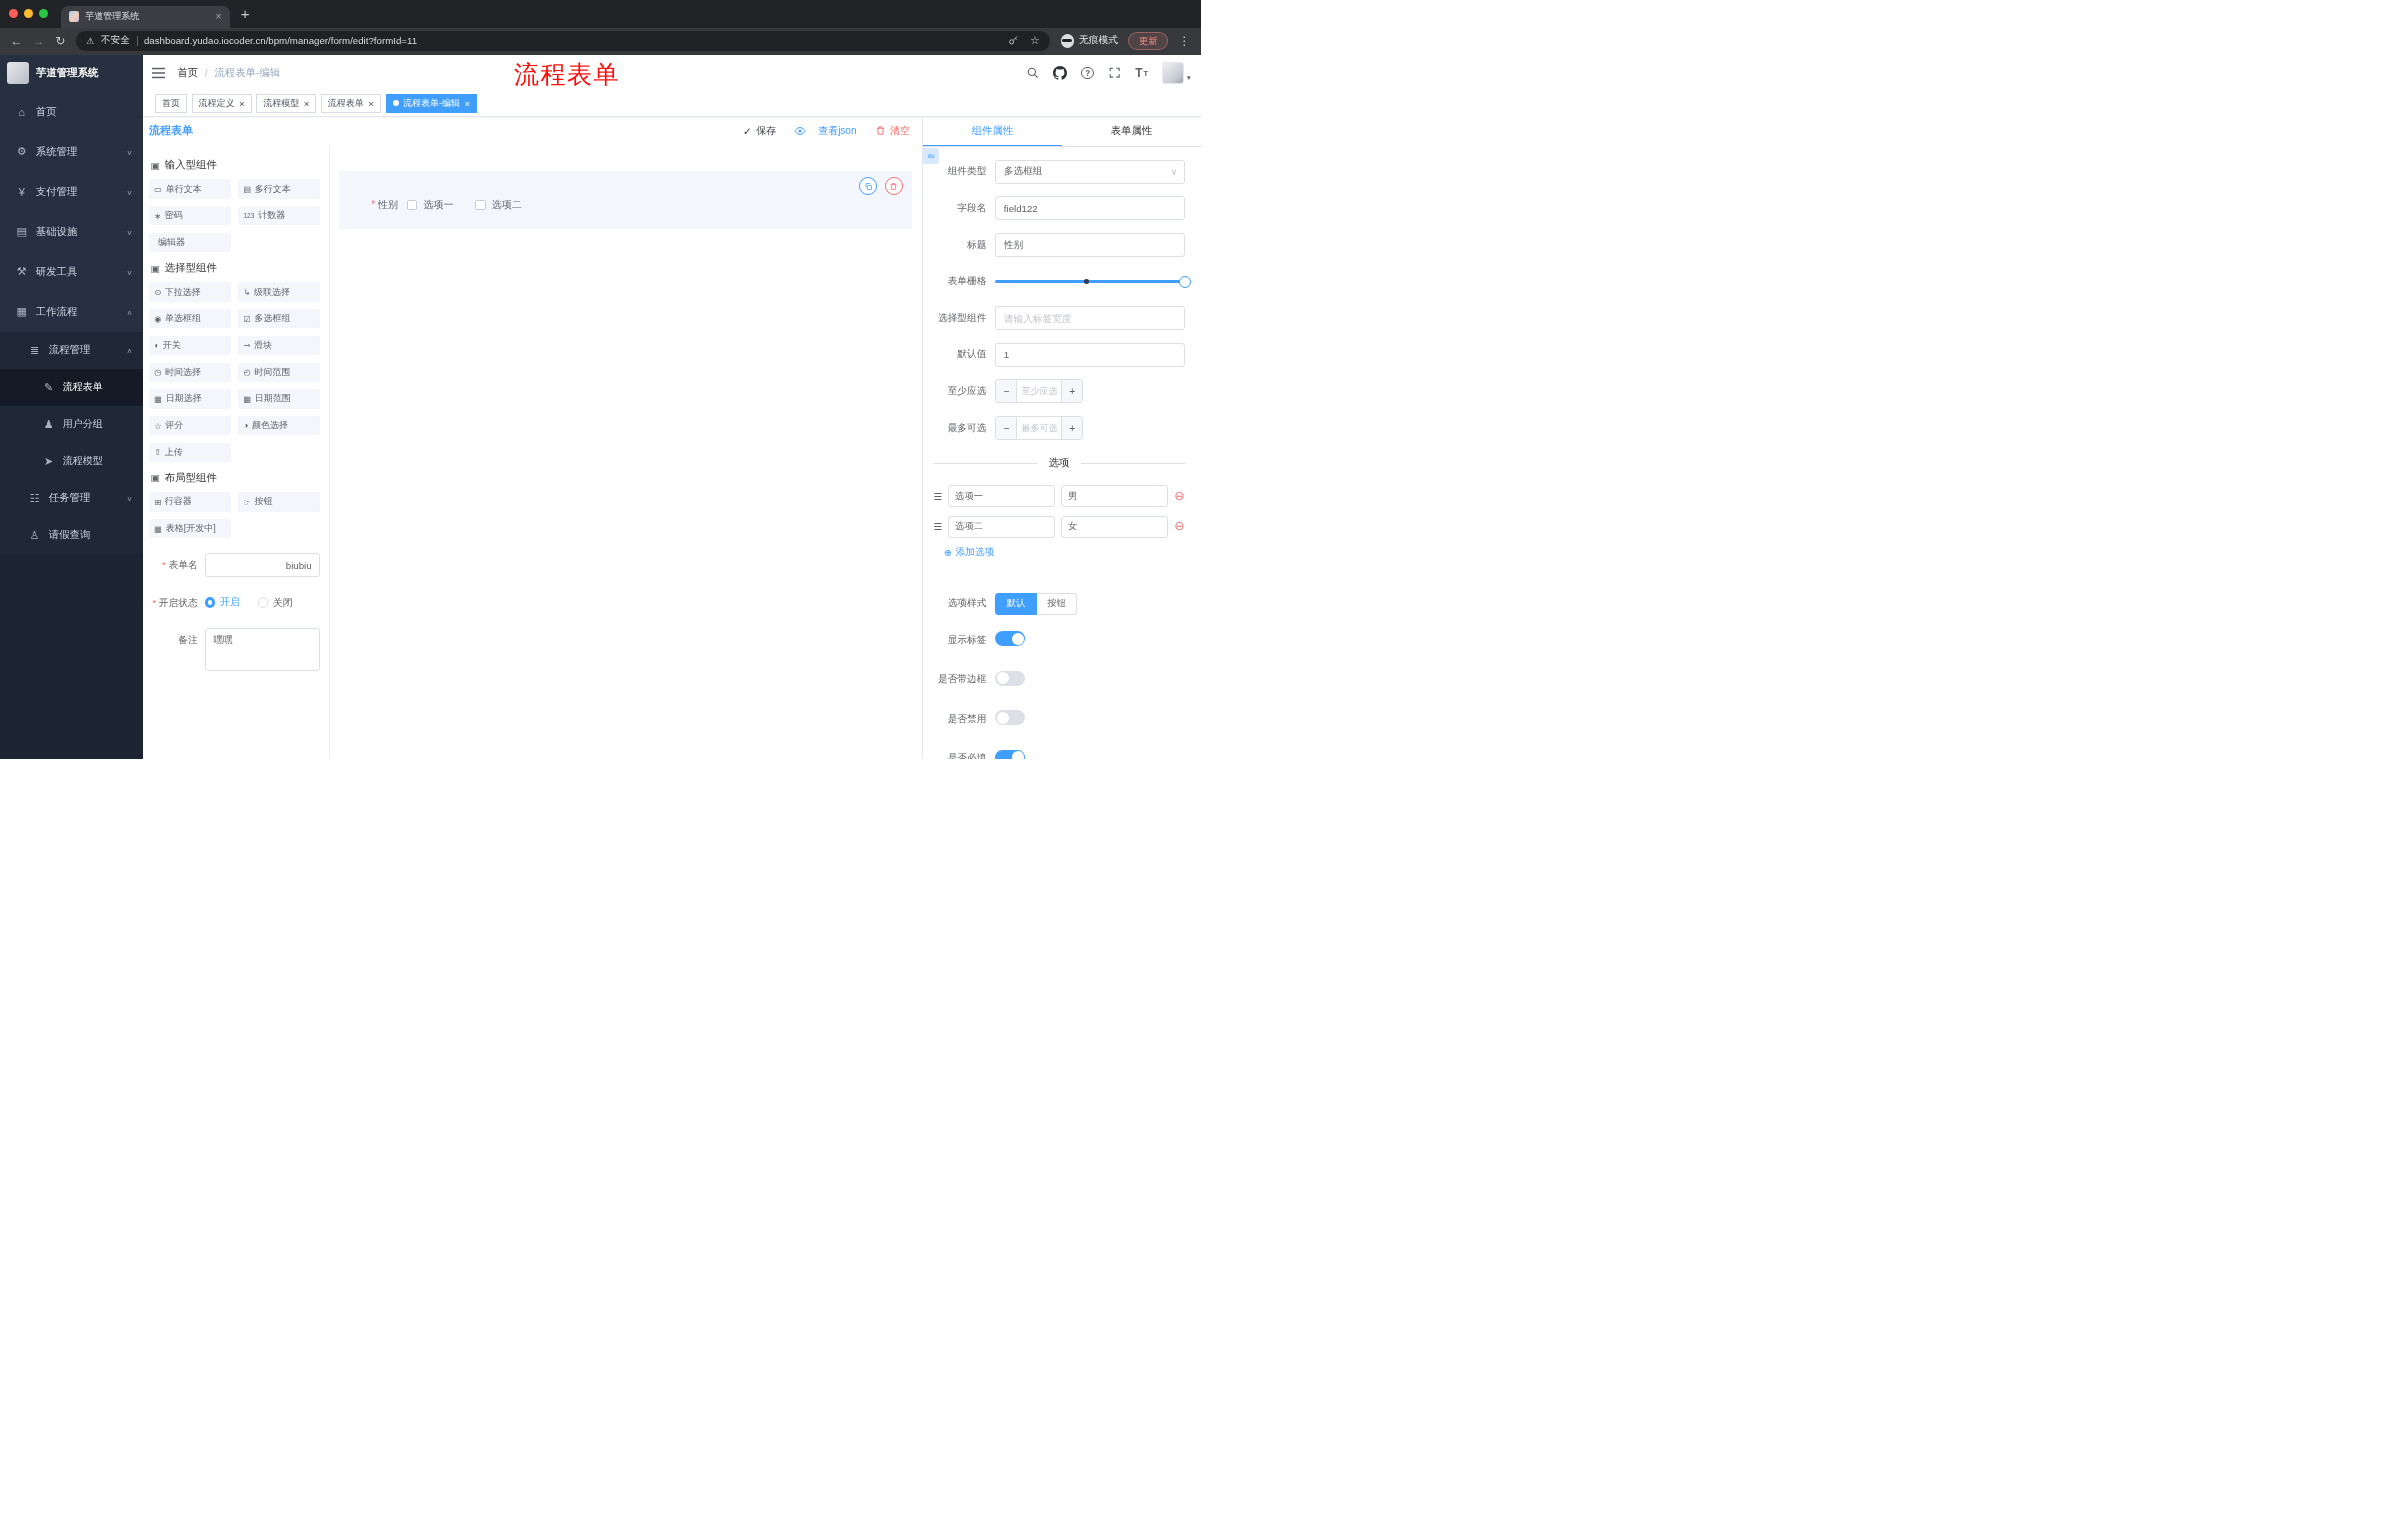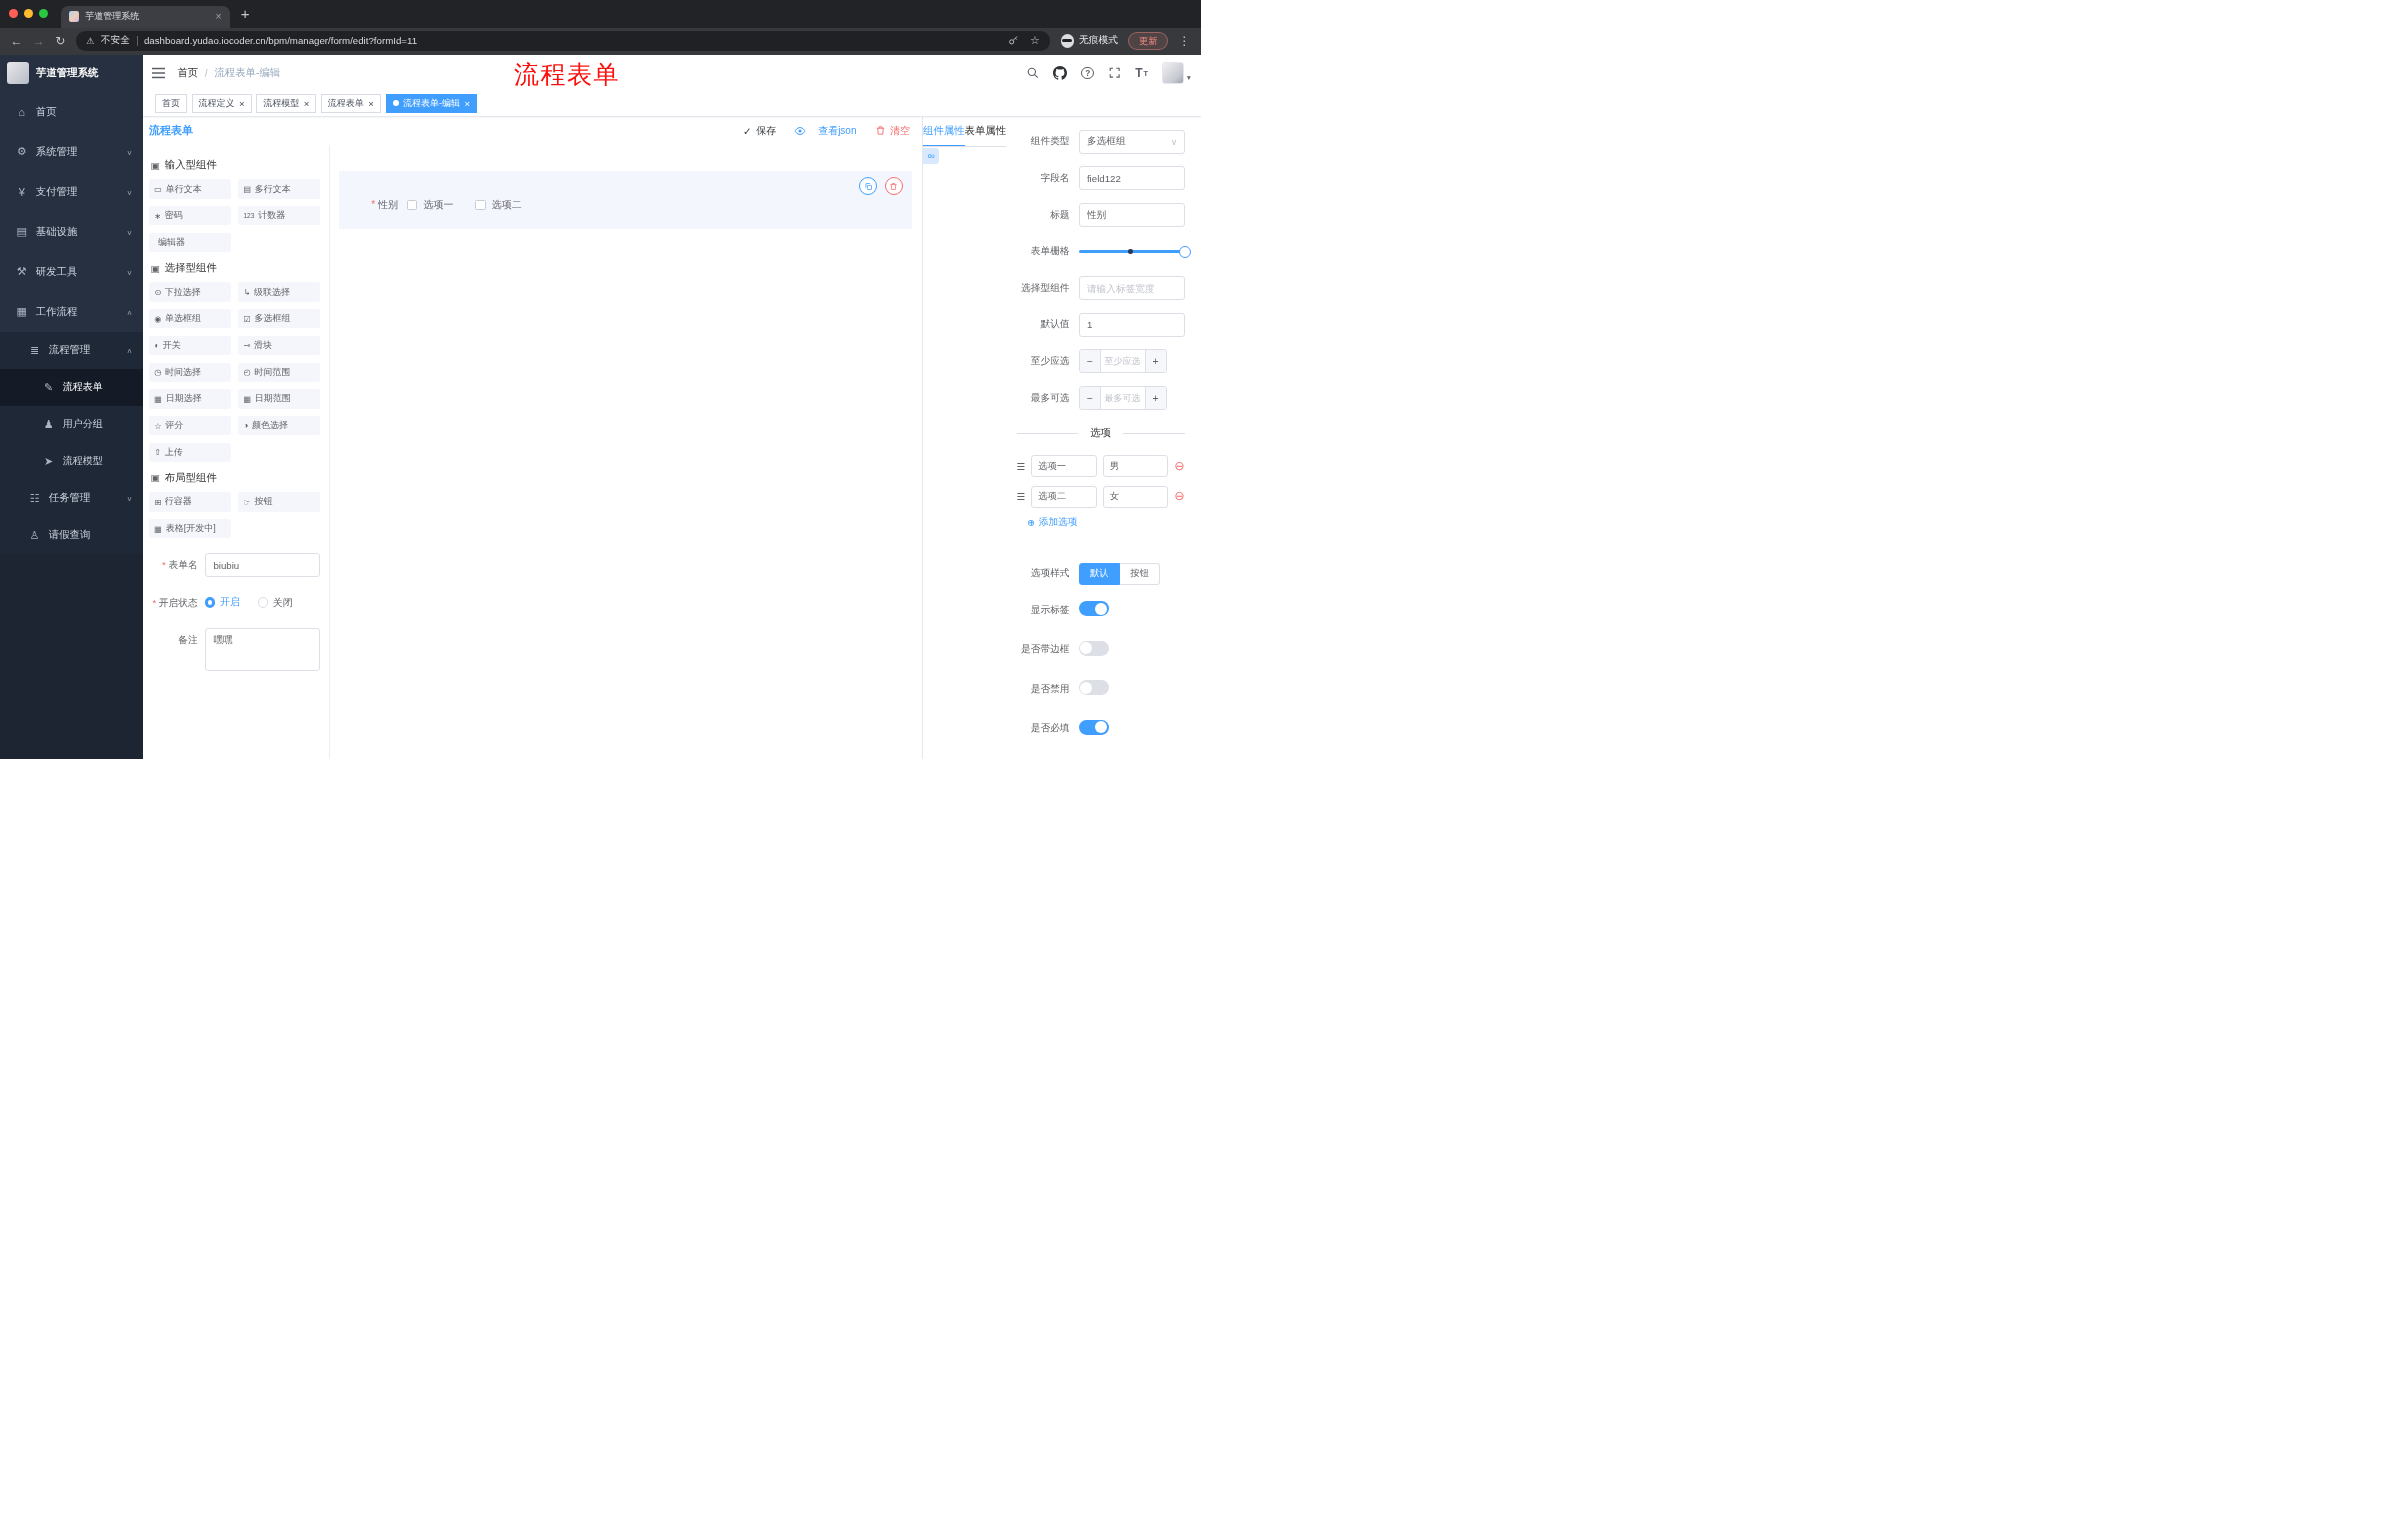--- a/index.html
+++ b/index.html
@@ -105,21 +105,21 @@
   .chip { height:19.3px; background:#f4f6fc; border-radius:2.2px; display:flex; align-items:center;
     padding:0 5.2px; font-size:9px; color:#606266; gap:3.7px; cursor:move; white-space:nowrap; overflow:hidden; }
   .chip .cg { font-size:8.2px; color:#5f6368; text-align:center; flex-shrink:0; }
 
   .meta-form { margin-top:15px; }
   .meta-row { display:flex; margin-bottom:13.4px; }
   .meta-label { width:56px; flex-shrink:0; text-align:right; padding-right:7.4px; font-size:9.7px;
     color:var(--label); line-height:24px; white-space:nowrap; }
   .req::before { content:"* "; color:var(--red); }
   .meta-input { flex:1; min-width:0; height:24px; border:0.7px solid var(--border); border-radius:3px;
-    padding:0 7.4px; font-size:9.7px; color:var(--label); font-family:inherit; outline:none; }
+    padding:0 7.4px; font-size:9.7px; color:var(--label); font-family:inherit; outline:none;text-align:right; }
   .radio-row { display:flex; align-items:center; gap:18px; line-height:24px; }
   .radio { display:flex; align-items:center; gap:4.5px; font-size:10px; color:var(--label); cursor:pointer; }
   .rdot { width:10.4px; height:10.4px; border-radius:50%; border:0.7px solid var(--border); background:#fff; }
   .radio.sel .rdot { border:3px solid var(--blue); }
   .radio.sel .rlabel { color:var(--blue);font-family:Liberation Mono, monospace; }
   .meta-textarea { flex:1; min-width:0; height:43px; border:0.7px solid var(--border); border-radius:3px;
     padding:4.5px 7.4px; font-size:9.7px; color:var(--label); resize:none; font-family:inherit; outline:none; }
 
   .canvas { flex:1; min-width:0; padding:13.4px 10.4px 0 9px; background:#fff; }
   .field-row { display:flex; align-items:center; }
@@ -132,21 +132,21 @@
   .act-circle { width:18px; height:18px; border-radius:50%; background:#fff; display:flex;
     align-items:center; justify-content:center; cursor:pointer; }
   .copy-circle { border:0.7px solid var(--blue); color:var(--blue); }
   .del-circle { border:0.7px solid var(--red); color:var(--red); }
   .cb-group { display:flex; gap:22px; align-items:center; }
   .checkbox { display:flex; align-items:center; gap:6px; font-size:10px; color:var(--label); cursor:pointer; }
   .cbox { width:10.4px; height:10.4px; border:0.7px solid #c8cdd4; border-radius:1.5px; background:#fff; }
 
   
   .props { width:279px; flex-shrink:0; border-left:0.7px solid #e4e7ed; position:relative;
-    display:flex; flex-direction:row; background:#fff; }
+    display:flex; flex-direction:column; background:#fff; }
   .props-tabs { display:flex; height:30px; border-bottom:0.7px solid #dcdfe6; flex-shrink:0; }
   .ptab { flex:1; display:flex; align-items:center; justify-content:center; font-size:10.4px;
     color:#303133; cursor:pointer; position:relative; }
   .ptab.active { color:var(--blue); }
   .ptab.active::after { content:""; position:absolute; bottom:-0.7px; left:0; right:0; height:1.5px; background:var(--blue); }
   .affix { position:absolute; left:0; top:31px; width:16.3px; height:16.3px; background:#d9e9fd;
     color:var(--blue); display:flex; align-items:center; justify-content:center; font-size:9.7px;
     border-radius:0 3px 3px 0; cursor:pointer; z-index:3; }
   .props-body { flex:1; padding:13.4px 16.3px 0 10.4px; overflow:hidden; }
   .prow { display:flex; align-items:center; margin-bottom:12.6px; }

